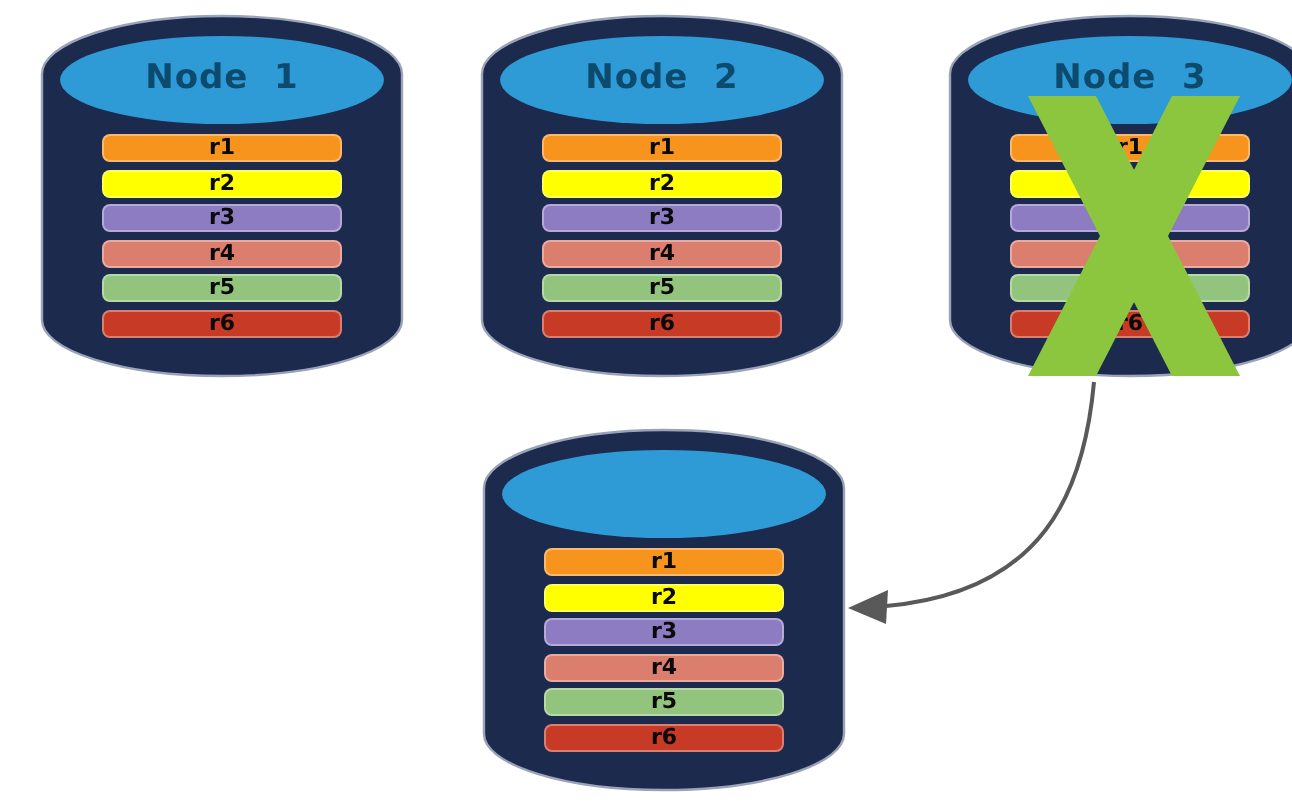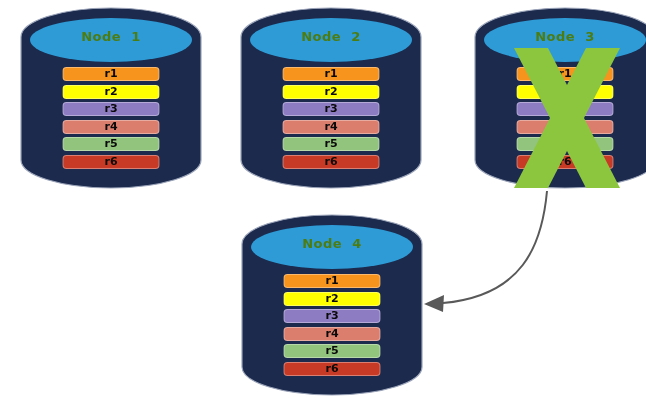--- a/index.html
+++ b/index.html
@@ -5,25 +5,25 @@
   html,body{margin:0;padding:0;background:#ffffff;}
   .canvas{
     position:relative;width:646px;height:402px;background:#ffffff;
     font-family:"DejaVu Sans","Liberation Sans",sans-serif;overflow:hidden;
   }
   .cylinder{position:absolute;width:182px;height:182px;}
   .cyl-svg{position:absolute;left:0;top:0;width:100%;height:100%;}
   .cyl-body{stroke:#9aa3b8;stroke-width:1.2px;}
   .node-title{
     position:absolute;left:0;right:0;top:22px;text-align:center;
-    font-size:13px;font-weight:bold;color:#4d7c0f;white-space:pre;letter-spacing:.5px;
+    font-size:17px;font-weight:bold;color:#0c4a6e;white-space:pre;letter-spacing:.5px;
   }
   .row{
     position:absolute;left:50%;transform:translateX(-50%);
-    width:97px;height:14px;box-sizing:border-box;
+    width:120px;height:14px;box-sizing:border-box;
     border-radius:4px;border:1px solid rgba(255,255,255,.35);
     font-size:11px;font-weight:bold;text-align:center;line-height:12px;color:#0a0a0a;
   }
   .row1{top:60px}.row2{top:78px}.row3{top:95px}.row4{top:113px}.row5{top:130px}.row6{top:148px}
   .x-overlay{position:absolute;left:0;top:0;width:100%;height:100%;pointer-events:none;}
   .arrow-svg{position:absolute;left:0;top:0;width:646px;height:402px;pointer-events:none;}
 </style>
 </head>
 <body>
 
@@ -73,21 +73,20 @@
       <polygon points="40,41 74,41 146,181 112,181" fill="#8CC63F"></polygon>
       <polygon points="112,41 146,41 74,181 40,181" fill="#8CC63F"></polygon>
     </svg>
   </div>
 
   <div class="cylinder" style="left:241px;top:214px;">
     <svg class="cyl-svg" viewBox="0 0 182 182" preserveAspectRatio="none">
       <path class="cyl-body" d="M1,30 A90,29 0 0 1 181,30 L181,153 A90,28 0 0 1 1,153 Z" fill="#1B2A4D"></path>
       <ellipse cx="91" cy="33" rx="81" ry="22" fill="#2E9BD6"></ellipse>
     </svg>
-    <div class="node-title">Node  4</div>
     <div class="row row1" style="background-color: rgb(247, 148, 30);">r1</div>
     <div class="row row2" style="background-color: rgb(255, 255, 0);">r2</div>
     <div class="row row3" style="background-color: rgb(142, 124, 195);">r3</div>
     <div class="row row4" style="background-color: rgb(220, 126, 109);">r4</div>
     <div class="row row5" style="background-color: rgb(147, 196, 125);">r5</div>
     <div class="row row6" style="background-color: rgb(198, 58, 38);">r6</div>
   </div>
 
   <svg class="arrow-svg" viewBox="0 0 646 402">
     <path d="M547,191 C542,246 522,296 443,303" fill="none" stroke-width="2" stroke="#595959"></path>

